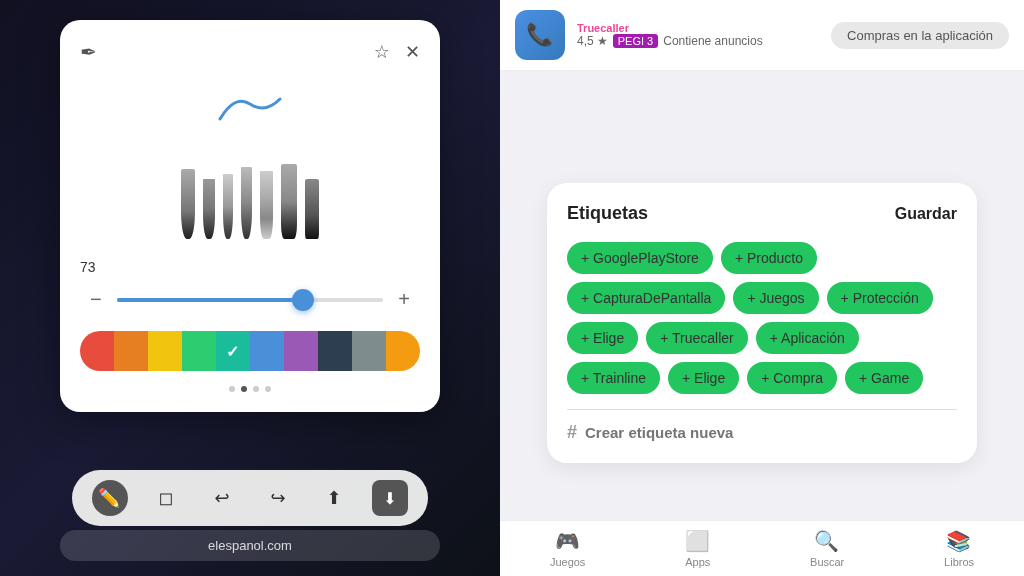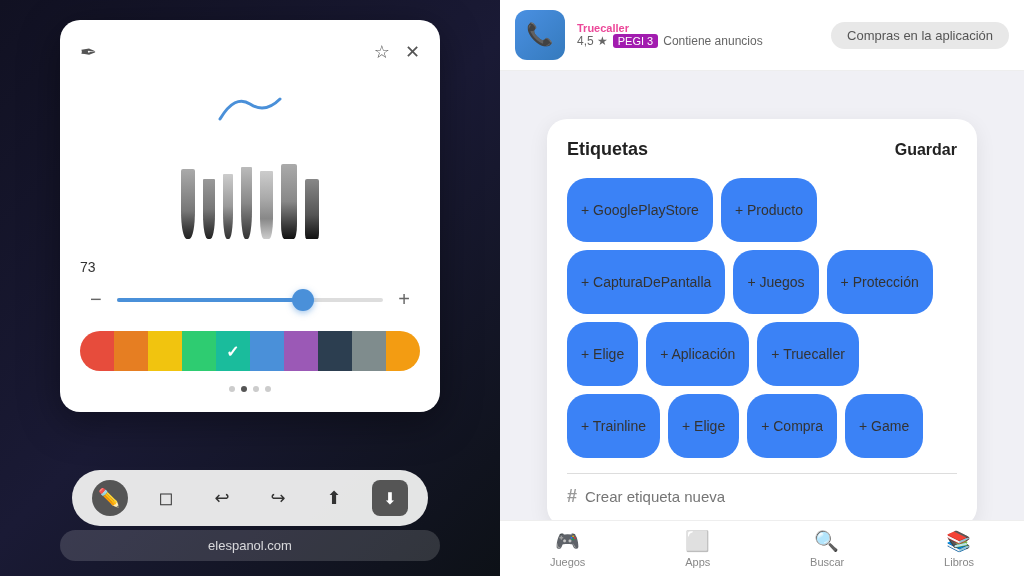--- a/index.html
+++ b/index.html
@@ -342,23 +342,23 @@
     }
 
     .tags-grid {
       display: flex;
       flex-wrap: wrap;
       gap: 8px;
       margin-bottom: 15px;
     }
 
     .tag-chip {
-      background: #3b82f6;
+      background: #22c55e;
       border-radius: 20px;
-      padding: 24px 14px;
+      padding: 8px 14px;
       font-size: 14px;
       color: #333;
       cursor: pointer;
       display: flex;
       align-items: center;
       gap: 4px;
       font-weight: 500;
     }
 
     
@@ -377,20 +377,21 @@
       font-weight: 700;
     }
 
     .new-tag-input {
       border: none;
       outline: none;
       font-size: 15px;
       color: #aaa;
       flex: 1;
       background: transparent;
+      font-weight: bold;
     }
 
     
     .bottom-nav {
       position: absolute;
       bottom: 0;
       left: 0;
       right: 0;
       background: white;
       border-top: 1px solid #eee;
@@ -557,24 +558,24 @@
       <div class="tag-chip">
           <span>+ Juegos</span>
         </div>
       <div class="tag-chip">
           <span>+ Protección</span>
         </div>
       <div class="tag-chip">
           <span>+ Elige</span>
         </div>
       <div class="tag-chip">
+          <span>+ Truecaller</span>
+        </div>
+      <div class="tag-chip">
           <span>+ Aplicación</span>
-        </div>
-      <div class="tag-chip">
-          <span>+ Truecaller</span>
         </div>
       <div class="tag-chip">
           <span>+ Trainline</span>
         </div>
       <div class="tag-chip">
           <span>+ Elige</span>
         </div>
       <div class="tag-chip">
           <span>+ Compra</span>
         </div>

